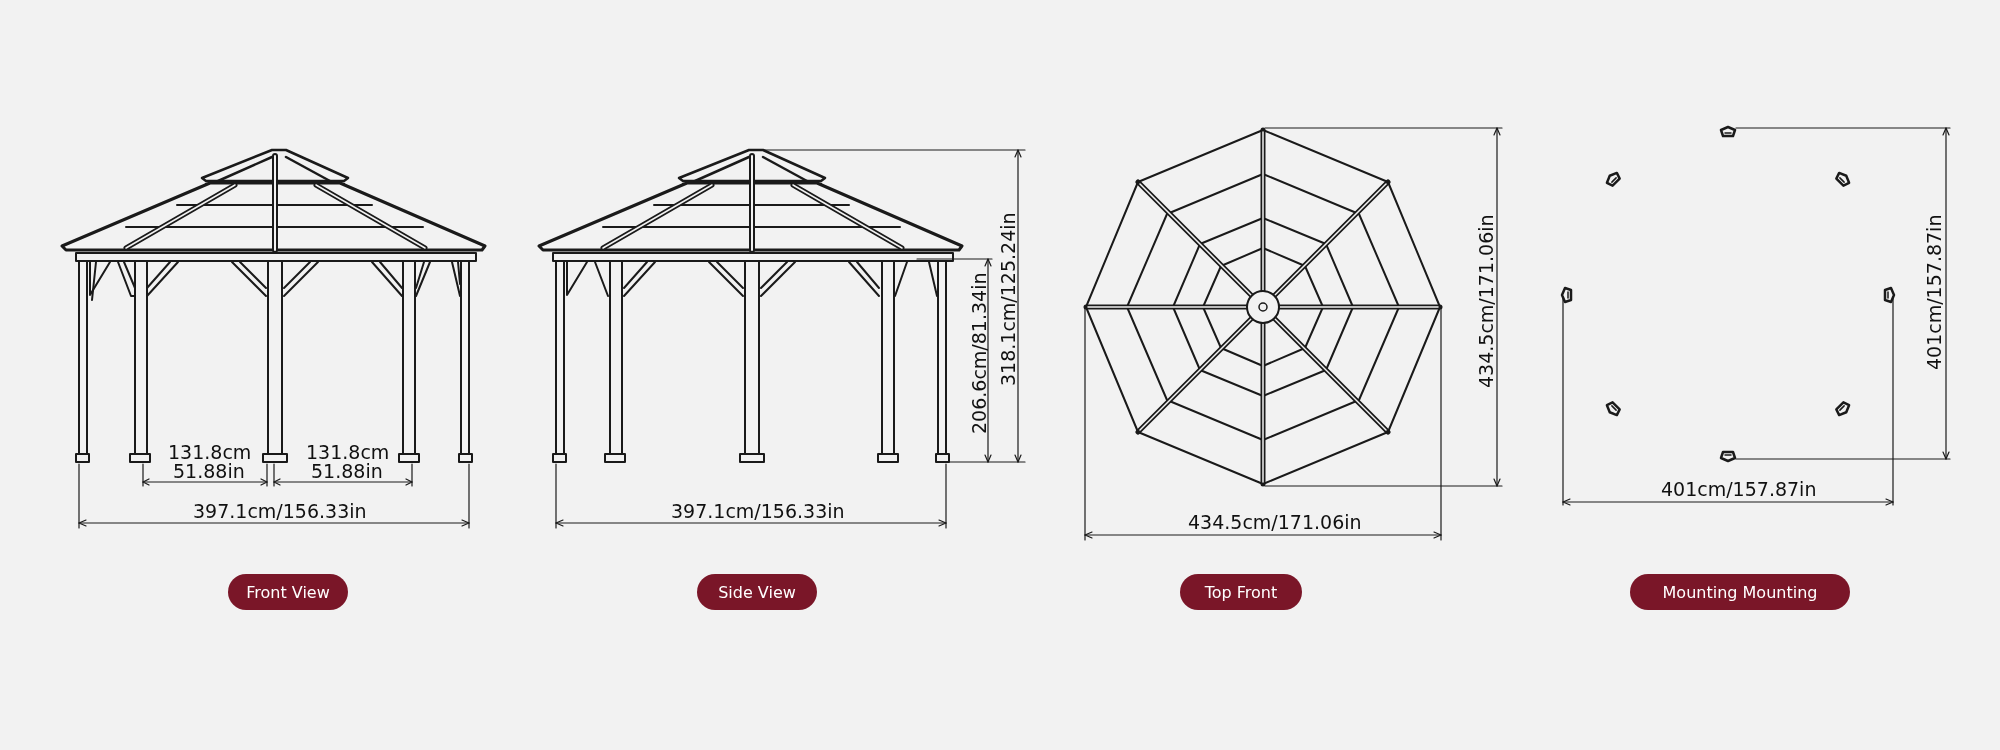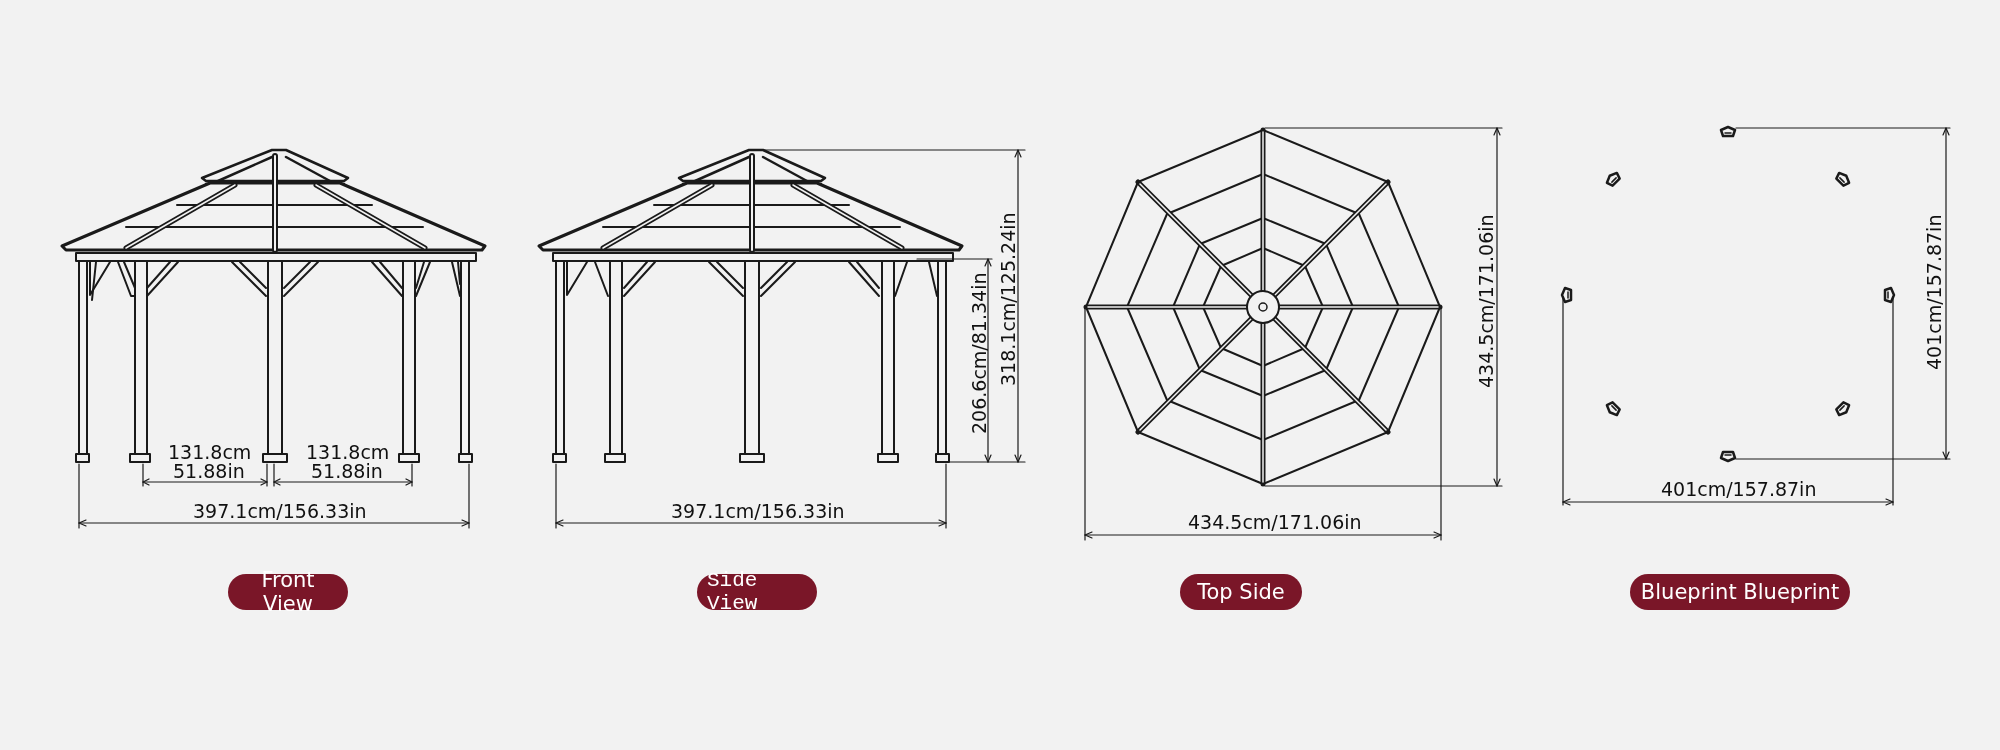--- a/index.html
+++ b/index.html
@@ -25,21 +25,21 @@
       transform: rotate(-90deg);
     }
     .pill {
       position: absolute;
       top: 574px;
       height: 36px;
       border-radius: 18px;
       background: #7a1628;
       color: #ffffff;
       font-family: "DejaVu Sans", "Liberation Sans", sans-serif;
-      font-size: 21px;
+      font-size: 16px;
       display: flex; align-items: center; justify-content: center;
       padding: 0 10px;
       box-sizing: border-box;
       cursor: pointer;
     }
   </style>
 </head>
 <body>
 
 <div class="panel" style="left:0;width:500px;text-align:center;">
@@ -190,21 +190,21 @@
       <polyline points="508,455 511,462 514,455"></polyline>
 
       <line x1="541" y1="150" x2="541" y2="462"></line>
       <polyline points="538,157 541,150 544,157"></polyline>
       <polyline points="538,455 541,462 544,455"></polyline>
     </g>
   </svg>
   <div class="dim-text" style="left:194px;top:502px;">397.1cm/156.33in</div>
   <div class="dim-text v" style="left:493px;top:434px;">206.6cm/81.34in</div>
   <div class="dim-text v" style="left:522px;top:386px;">318.1cm/125.24in</div>
-  <div class="pill" style="left:220px;width:120px;font-family:Liberation Mono, monospace;">Side View</div>
+  <div class="pill" style="left:220px;width:120px;">Side View</div>
 </div>
 
 <div class="panel" style="left:1070px;width:460px;">
   <svg class="drawing" width="460" height="560" viewBox="0 0 460 560" fill="none" stroke="#1a1a1a" stroke-width="2" stroke-linejoin="round" stroke-linecap="round">
 
     <g>
       <polygon points="193,130 318,182 370,307 318,432 193,484 68,432 16,307 68,182"></polygon>
       <polygon points="193,174 289,214 329,307 289,400 193,440 97,400 57,307 97,214"></polygon>
       <polygon points="193,218 256,244 283,307 256,370 193,396 130,370 103,307 130,244"></polygon>
       <polygon points="193,248 235,266 253,307 235,348 193,366 151,348 133,307 151,266"></polygon>
@@ -234,21 +234,21 @@
       <polyline points="424,479 427,486 430,479"></polyline>
       <line x1="15" y1="309" x2="15" y2="540"></line>
       <line x1="371" y1="309" x2="371" y2="540"></line>
       <line x1="15" y1="535" x2="371" y2="535"></line>
       <polyline points="22,532 15,535 22,538"></polyline>
       <polyline points="364,532 371,535 364,538"></polyline>
     </g>
   </svg>
   <div class="dim-text" style="left:118px;top:513px;">434.5cm/171.06in</div>
   <div class="dim-text v" style="left:407px;top:388px;">434.5cm/171.06in</div>
-  <div class="pill" style="left:110px;width:122px;">Top Side</div>
+  <div class="pill" style="left:110px;width:122px;">Top Front</div>
 </div>
 
 <div class="panel" style="left:1540px;width:460px;">
   <svg class="drawing" width="460" height="560" viewBox="0 0 460 560" fill="none" stroke="#1a1a1a" stroke-width="2.5" stroke-linejoin="round" stroke-linecap="round">
 
     <g fill="#f2f2f2">
       <g transform="translate(188,133)">
           <polygon points="-7,-3 0,-6 7,-3 5,3 -5,3"></polygon>
           <line x1="-3" y1="0" x2="3" y2="0" stroke-width="1.5"></line>
         </g>
@@ -289,14 +289,14 @@
       <polyline points="403,452 406,459 409,452"></polyline>
       <line x1="23" y1="298" x2="23" y2="505"></line>
       <line x1="353" y1="298" x2="353" y2="505"></line>
       <line x1="23" y1="502" x2="353" y2="502"></line>
       <polyline points="30,499 23,502 30,505"></polyline>
       <polyline points="346,499 353,502 346,505"></polyline>
     </g>
   </svg>
   <div class="dim-text" style="left:121px;top:480px;">401cm/157.87in</div>
   <div class="dim-text v" style="left:385px;top:370px;">401cm/157.87in</div>
-  <div class="pill" style="left:90px;width:220px;">Blueprint Blueprint</div>
+  <div class="pill" style="left:90px;width:220px;">Mounting Mounting</div>
 </div>
 
 </body></html>

